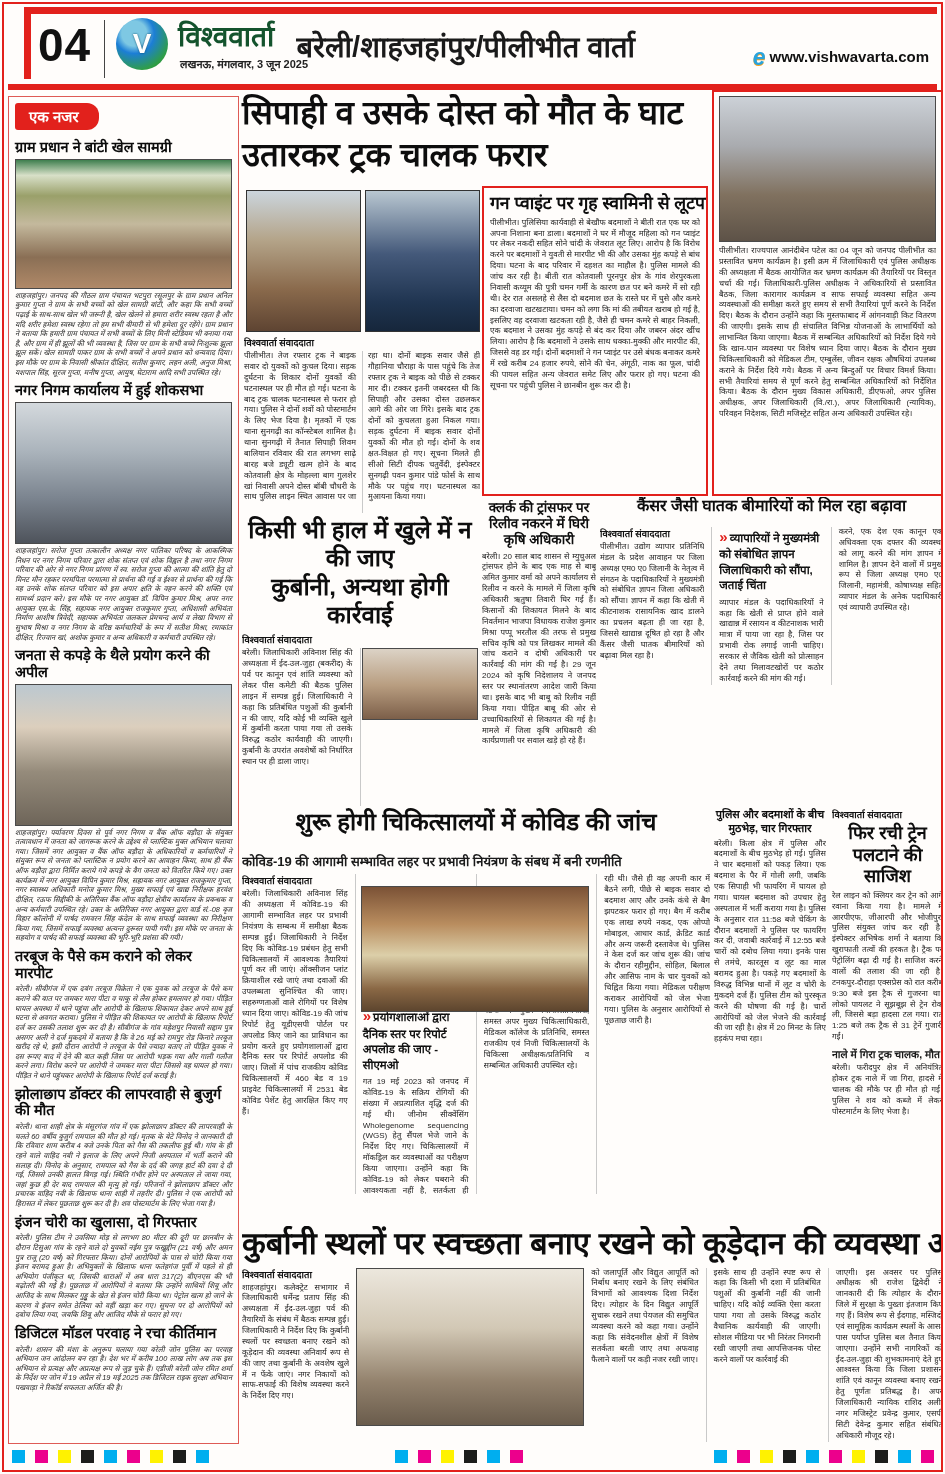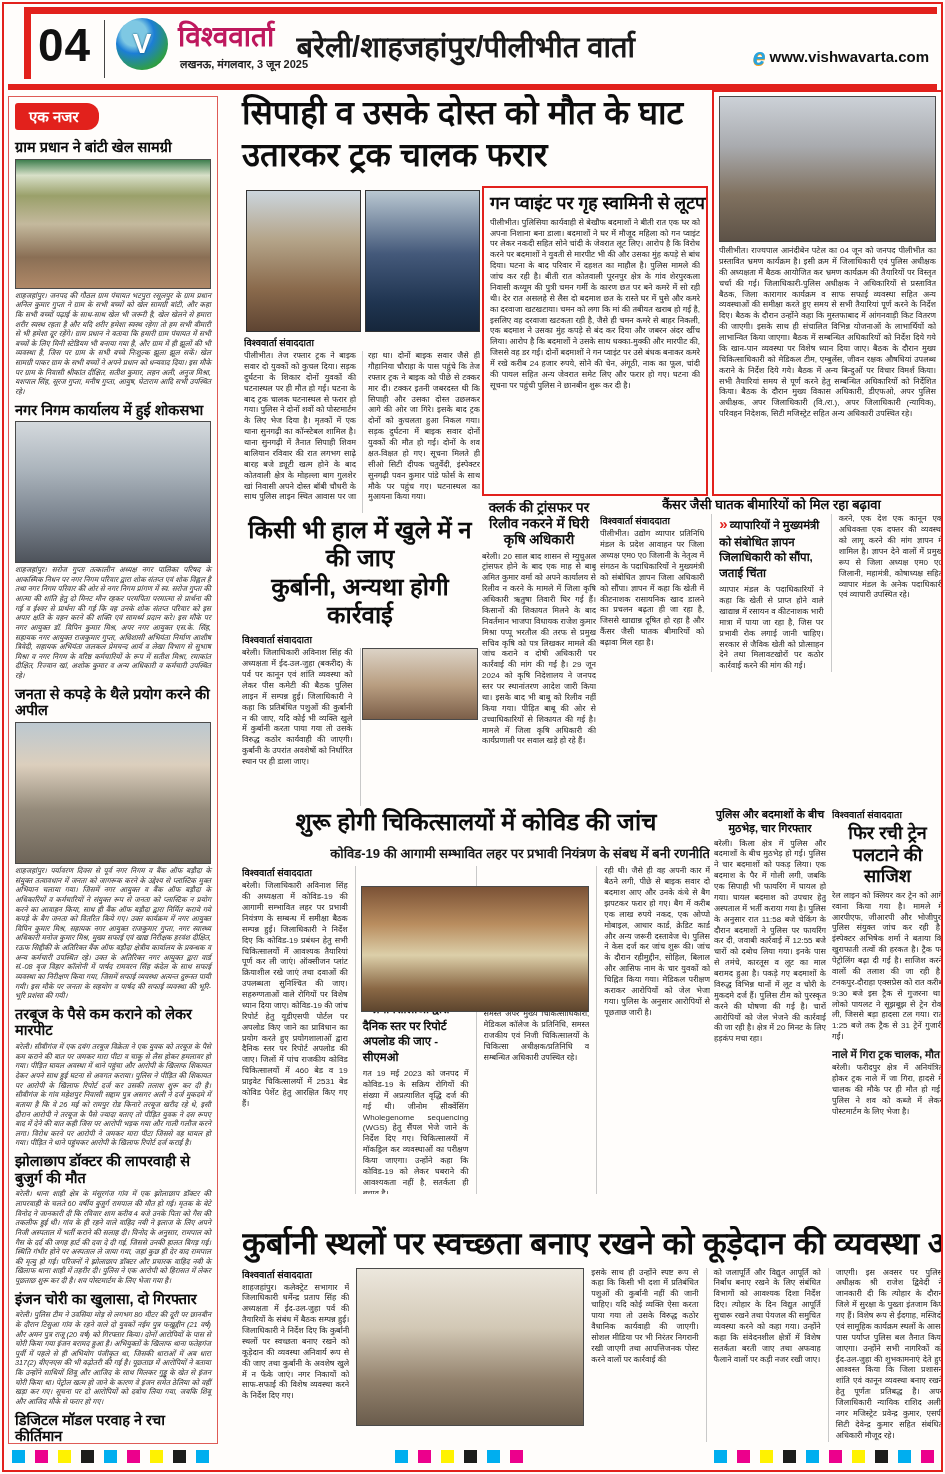--- a/index.html
+++ b/index.html
@@ -14,38 +14,38 @@
   
   .hdr-topbar  { position:absolute; left:24px; right:8px; top:7px;  height:7px; background:#e2211c; }
   .hdr-leftbar { position:absolute; left:24px; top:7px; width:7px; height:72px; background:#e2211c; }
   .hdr-rule    { position:absolute; left:8px;  right:8px; top:84px; height:6px; background:#e2211c; }
   .pageno { position:absolute; left:38px; top:18px; font-size:46px; font-weight:bold; color:#111; letter-spacing:1px; }
   .hdr-div { position:absolute; left:104px; top:20px; width:1px; height:58px; background:#444; }
   .logo { position:absolute; left:116px; top:18px; width:52px; height:52px; border-radius:50%;
           background:radial-gradient(circle at 35% 30%, #7ec8e3 0 25%, #1c7ed6 40%, #2f9e44 75%, #1b6e33 100%);
           display:flex; align-items:center; justify-content:center; }
   .logo span { color:#fff; font-size:28px; font-weight:bold; text-shadow:0 0 2px #05445e; }
-  .masthead { position:absolute; left:178px; top:16px; font-size:28px; font-weight:bold; color:#be185d; }
+  .masthead { position:absolute; left:178px; top:16px; font-size:28px; font-weight:bold; color:#14532d; }
   .dateline { position:absolute; left:180px; top:56px; font-size:11px; font-weight:bold; color:#222; }
   .section-title { position:absolute; left:50%; transform:translateX(-52%); top:26px; font-size:29px; font-weight:bold; white-space:nowrap; }
   .website { position:absolute; right:16px; top:48px; font-size:15px; font-weight:bold; color:#111; }
   .eicon { display:inline-block; color:#2aa3dc; font-style:italic; font-weight:bold; font-size:23px;
            line-height:18px; vertical-align:-3px; margin-right:4px; text-shadow:0 1px 0 #f7a11a; }
 
   
   .hl { font-weight:bold; color:#0d0d0d; line-height:1.18; }
   .byline { font-size:9.5px; font-weight:bold; color:#111; margin-bottom:2px; }
   .bt { font-size:8px; line-height:1.36; text-align:justify; color:#242424; overflow:hidden; }
   .cols { display:flex; }
   .col { flex:1; min-width:0; }
   .col + .col { border-left:1px solid #c9c9c9; padding-left:7px; margin-left:7px; }
   .ph { border:1px solid #4a4a4a; }
 
   
-  .sidebar { position:absolute; left:8px; top:96px; width:210px; height:1348px;
+  .sidebar { position:absolute; left:8px; top:96px; width:231px; height:1348px;
              border:1px solid #de5a55; padding:5px 6px; overflow:hidden; background:#fffdfb; }
   .badge { display:inline-block; background:#e2211c; color:#fff; font-weight:bold; font-size:15px;
            padding:3px 20px 4px 14px; border-radius:3px 12px 12px 3px; margin:1px 0 4px; }
   .sb-h { font-size:14.5px; font-weight:bold; line-height:1.15; margin:5px 0 3px; color:#0c0c0c; }
   .sb-b { font-size:7.3px; line-height:1.32; text-align:justify; color:#262626;font-style:italic; }
   .sb-ph { width:100%; margin:1px 0 2px; }
   .ph1 { height:130px; background:linear-gradient(180deg,#3f7f4f 0%,#d8e0c8 12%,#9aa06a 28%,#c4b99d 50%,#8a6f55 76%,#b08968 100%); }
   .ph2 { height:142px; background:linear-gradient(180deg,#d4d9dd 0%,#aab3bb 35%,#7b848f 68%,#4e535b 100%); }
   .ph3 { height:142px; background:linear-gradient(180deg,#bcc8d0 0%,#dccfbd 30%,#958b7b 62%,#6e6559 100%); }
 
@@ -70,28 +70,28 @@
 
   .qurbani { position:absolute; left:242px; top:516px; width:236px; height:290px; overflow:hidden; }
   .qb-h { font-size:24px; text-align:center; margin-bottom:4px; }
   .qb-ph { width:116px; height:72px; float:right; margin:0 0 3px 6px;
            background:linear-gradient(180deg,#dcd3c6 0%,#b89d80 52%,#7c5f49 100%); }
 
   .clerk { position:absolute; left:482px; top:500px; width:114px; height:306px; overflow:hidden; }
   .ck-h { font-size:13.5px; text-align:center; line-height:1.2; margin-bottom:3px; }
 
   .cancer { position:absolute; left:600px; top:497px; width:343px; height:309px; overflow:hidden; }
-  .ca-h { font-size:13px; white-space:nowrap; text-align:center; margin-bottom:2px; }
+  .ca-h { font-size:16px; white-space:nowrap; text-align:center; margin-bottom:11px; }
   .ca-sub { font-size:11px; font-weight:bold; border-bottom:1px solid #999; padding-bottom:2px; margin-bottom:3px; }
   .pullquote { font-size:11.5px; font-weight:bold; line-height:1.35; color:#111; margin-bottom:4px; }
   .pq-mark { color:#e2211c; font-size:15px; font-weight:bold; margin-right:2px; }
 
   .covid { position:absolute; left:242px; top:808px; width:468px; height:386px; overflow:hidden; }
   .cv-h { font-size:24px; white-space:nowrap; text-align:center; }
-  .cv-sub { font-size:13px; font-weight:bold; text-align:right; margin:8px 0 4px; }
+  .cv-sub { font-size:13px; font-weight:bold; text-align:left; margin:16px 0 4px; }
   .cv-ph { position:absolute; left:119px; top:78px; width:228px; height:126px;
            background:linear-gradient(180deg,#7b5236 0%,#b98d5f 30%,#dccfa9 55%,#8a6845 82%,#5d452e 100%); }
   .spacer { height:132px; }
 
   .encounter { position:absolute; left:714px; top:808px; width:112px; height:386px; overflow:hidden; }
   .en-h { font-size:11px; text-align:center; line-height:1.25; margin-bottom:3px; }
 
   .train { position:absolute; left:832px; top:808px; width:111px; height:386px; overflow:hidden; }
   .tr-h { font-size:18px; text-align:center; line-height:1.2; margin:2px 0 3px; }
   .tr-sub { font-size:10.5px; font-weight:bold; margin:4px 0 2px; }
@@ -265,22 +265,22 @@
 
 
   <div class="dustbin">
     <div class="db-h hl">कुर्बानी स्थलों पर स्वच्छता बनाए रखने को कूड़ेदान की व्यवस्था अनिवार्य</div>
     <div class="db-cols">
       <div class="db-col first">
         <div class="byline">विश्ववार्ता संवाददाता</div>
         <div class="bt">शाहजहांपुर। कलेक्ट्रेट सभागार में जिलाधिकारी धर्मेन्द्र प्रताप सिंह की अध्यक्षता में ईद-उल-जुहा पर्व की तैयारियों के संबंध में बैठक सम्पन्न हुई। जिलाधिकारी ने निर्देश दिए कि कुर्बानी स्थलों पर स्वच्छता बनाए रखने को कूड़ेदान की व्यवस्था अनिवार्य रूप से की जाए तथा कुर्बानी के अवशेष खुले में न फेंके जाएं। नगर निकायों को साफ-सफाई की विशेष व्यवस्था करने के निर्देश दिए गए।</div>
       </div>
       <div class="db-ph ph"></div>
+      <div class="db-col bt">को जलापूर्ति और विद्युत आपूर्ति को निर्बाध बनाए रखने के लिए संबंधित विभागों को आवश्यक दिशा निर्देश दिए। त्योहार के दिन विद्युत आपूर्ति सुचारू रखने तथा पेयजल की समुचित व्यवस्था करने को कहा गया। उन्होंने कहा कि संवेदनशील क्षेत्रों में विशेष सतर्कता बरती जाए तथा अफवाह फैलाने वालों पर कड़ी नजर रखी जाए।</div>
       <div class="db-col bt">इसके साथ ही उन्होंने स्पष्ट रूप से कहा कि किसी भी दशा में प्रतिबंधित पशुओं की कुर्बानी नहीं की जानी चाहिए। यदि कोई व्यक्ति ऐसा करता पाया गया तो उसके विरुद्ध कठोर वैधानिक कार्यवाही की जाएगी। सोशल मीडिया पर भी निरंतर निगरानी रखी जाएगी तथा आपत्तिजनक पोस्ट करने वालों पर कार्रवाई की</div>
-      <div class="db-col bt">को जलापूर्ति और विद्युत आपूर्ति को निर्बाध बनाए रखने के लिए संबंधित विभागों को आवश्यक दिशा निर्देश दिए। त्योहार के दिन विद्युत आपूर्ति सुचारू रखने तथा पेयजल की समुचित व्यवस्था करने को कहा गया। उन्होंने कहा कि संवेदनशील क्षेत्रों में विशेष सतर्कता बरती जाए तथा अफवाह फैलाने वालों पर कड़ी नजर रखी जाए।</div>
       <div class="db-col bt">जाएगी। इस अवसर पर पुलिस अधीक्षक श्री राजेश द्विवेदी ने जानकारी दी कि त्योहार के दौरान जिले में सुरक्षा के पुख्ता इंतजाम किए गए हैं। विशेष रूप से ईदगाह, मस्जिदों एवं सामूहिक कार्यक्रम स्थलों के आस-पास पर्याप्त पुलिस बल तैनात किया जाएगा। उन्होंने सभी नागरिकों को ईद-उल-जुहा की शुभकामनाएं देते हुए आश्वस्त किया कि जिला प्रशासन शांति एवं कानून व्यवस्था बनाए रखने हेतु पूर्णतः प्रतिबद्ध है। अपर जिलाधिकारी न्यायिक राशिद अली, नगर मजिस्ट्रेट प्रवेन्द्र कुमार, एसपी सिटी देवेन्द्र कुमार सहित संबंधित अधिकारी मौजूद रहे।</div>
     </div>
   </div>
 
   <div class="patches g-left">
       <div class="patch" style="background: rgb(0, 174, 239);"></div>
       <div class="patch" style="background: rgb(236, 0, 140);"></div>
       <div class="patch" style="background: rgb(255, 242, 0);"></div>
       <div class="patch" style="background: rgb(29, 29, 27);"></div>
       <div class="patch" style="background: rgb(0, 174, 239);"></div>

